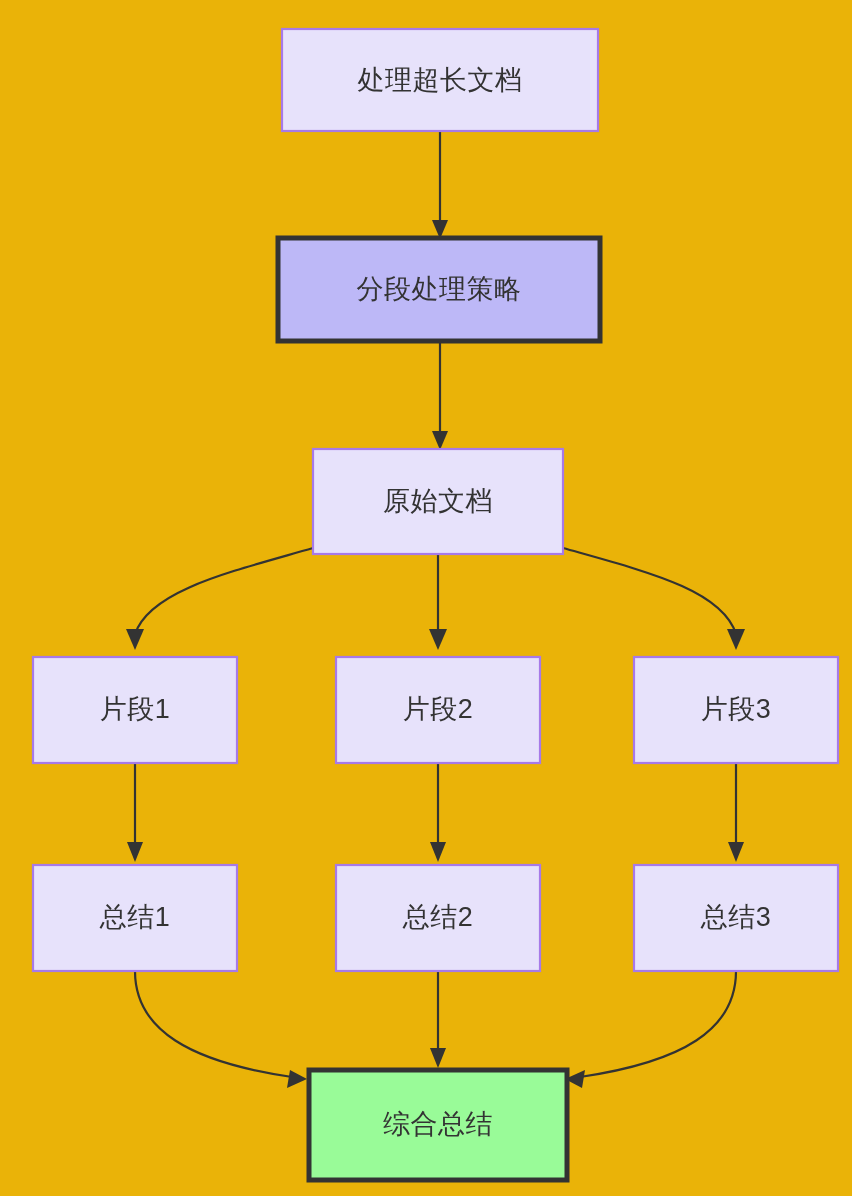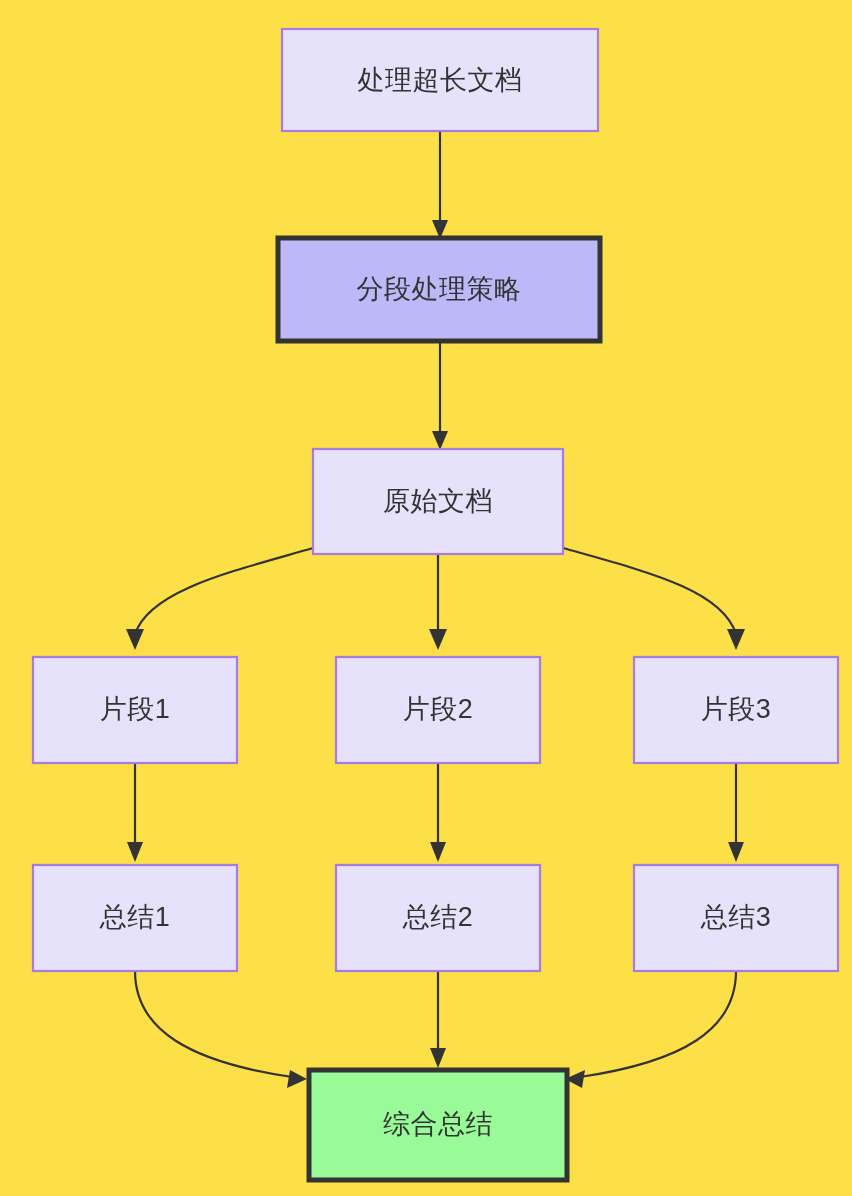--- a/index.html
+++ b/index.html
@@ -7,21 +7,21 @@
     padding: 0;
     background: #ffffff;
   }
   body {
     font-family: "Liberation Sans", "DejaVu Sans", sans-serif;
   }
   #diagram-root {
     position: relative;
     width: 852px;
     height: 1196px;
-    background: #fde047;
+    background: #eab308;
     overflow: hidden;
   }
   svg.flow {
     position: absolute;
     top: 0;
     left: 0;
     width: 852px;
     height: 1196px;
     display: block;
   }

